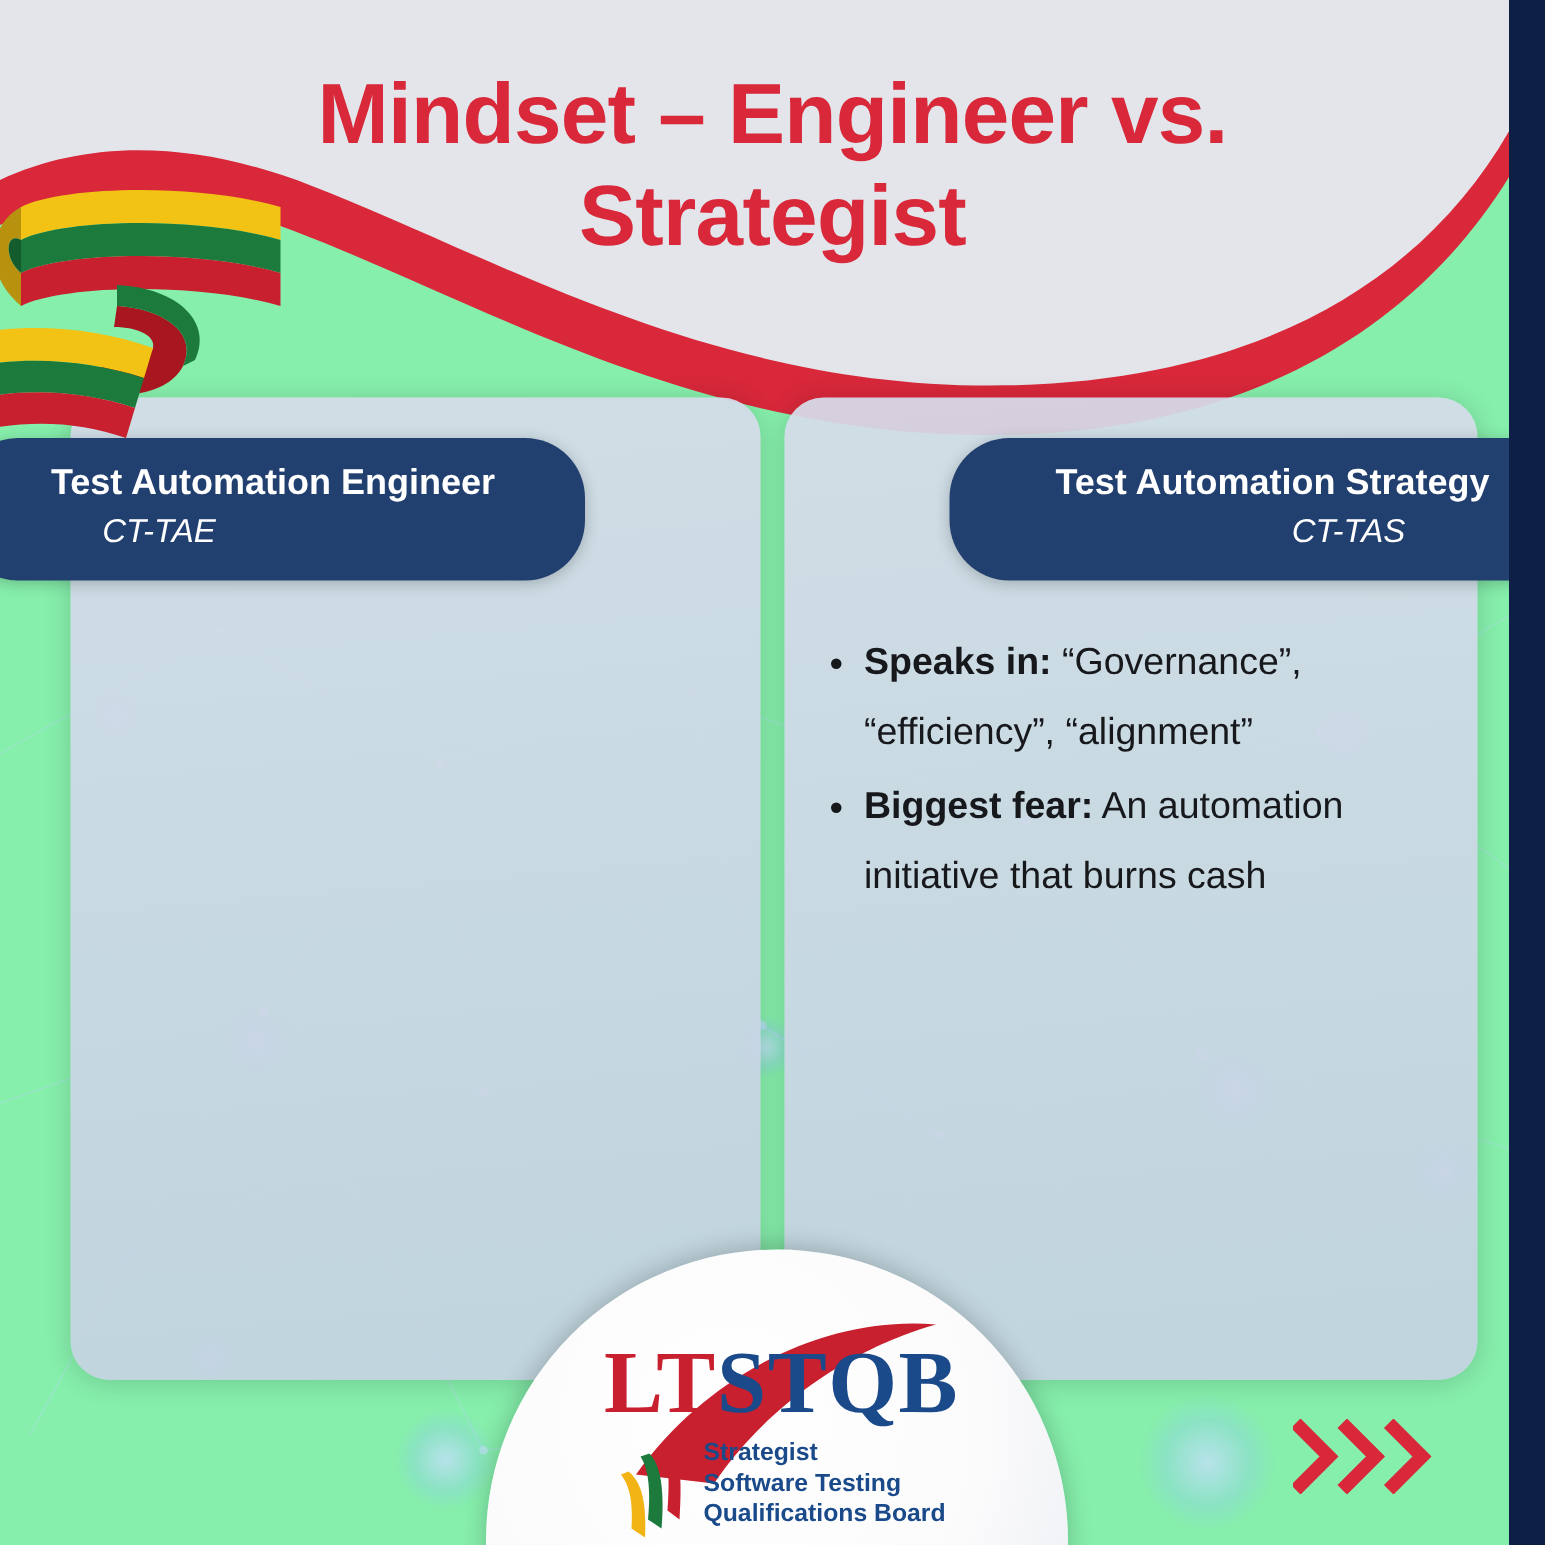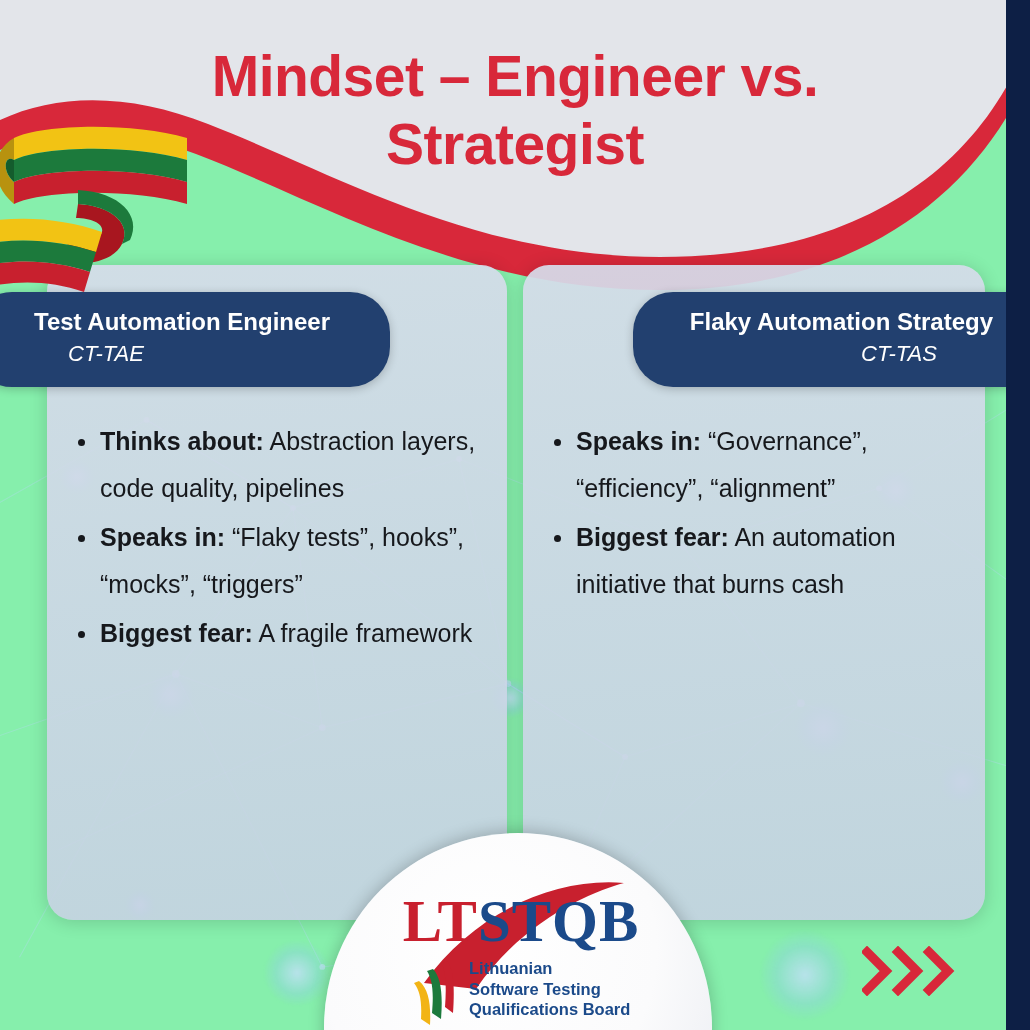--- a/index.html
+++ b/index.html
@@ -257,51 +257,46 @@
     <path d="M-20 152 C20 138 66 138 108 152 L102 172 C62 158 20 160 -20 174 Z" fill="#c8202e"></path>
   </svg>
 
   <div class="card" id="card-left"></div>
 
   <div class="pill" id="pill-left">
     <div class="pill-title">Test Automation Engineer</div>
     <div class="pill-code">CT-TAE</div>
   </div>
 
-  <ul class="bullets" id="bullets-left">
-    <li><b>Thinks about:</b><span> Abstraction layers, code quality, pipelines</span></li>
-    <li><b>Speaks in:</b><span> “Flaky tests”, hooks”, “mocks”, “triggers”</span></li>
-    <li><b>Biggest fear:</b><span> A fragile framework</span></li>
-  </ul>
 
   <div class="card" id="card-right"></div>
 
   <div class="pill" id="pill-right">
-    <div class="pill-title">Flaky Automation Strategy</div>
+    <div class="pill-title">Test Automation Strategy</div>
     <div class="pill-code">CT-TAS</div>
   </div>
 
   <ul class="bullets" id="bullets-right">
     <li><b>Speaks in:</b><span> “Governance”, “efficiency”, “alignment”</span></li>
     <li><b>Biggest fear:</b><span> An automation initiative that burns cash</span></li>
   </ul>
 
   <div id="logo-badge">
     <svg width="388" height="160" viewBox="0 0 388 160" style="position:absolute;left:0;top:20px;">
       <path d="M100 130 C150 60 230 24 300 30 C270 38 200 66 152 136 Z" fill="#c8202e"></path>
     </svg>
     <div id="logo-inner">
       <div id="logo-word"><span class="lt">LT</span><span class="stqb">STQB</span></div>
       <svg width="60" height="70" viewBox="0 0 60 70" style="position:absolute;left:86px;top:66px;">
         <path d="M34 4 C40 10 42 28 40 56 L32 50 C34 26 32 12 28 6 Z" fill="#c8202e"></path>
         <path d="M20 12 C28 20 30 38 28 62 L19 56 C21 34 19 22 14 14 Z" fill="#1c7a3c"></path>
         <path d="M6 24 C16 32 18 48 17 68 L8 62 C9 44 7 34 1 26 Z" fill="#f2b415"></path>
       </svg>
       <div id="logo-sub">
-        <div>Lithuanian</div>
+        <div>Strategist</div>
         <div>Software Testing</div>
         <div>Qualifications Board</div>
       </div>
     </div>
   </div>
 
   <svg id="chevrons" width="96" height="50" viewBox="0 0 96 50">
     <g stroke="#d8283a" stroke-width="9" fill="none" stroke-linecap="square">
       <polyline points="5,6 24,25 5,44"></polyline>
       <polyline points="36,6 55,25 36,44"></polyline>

